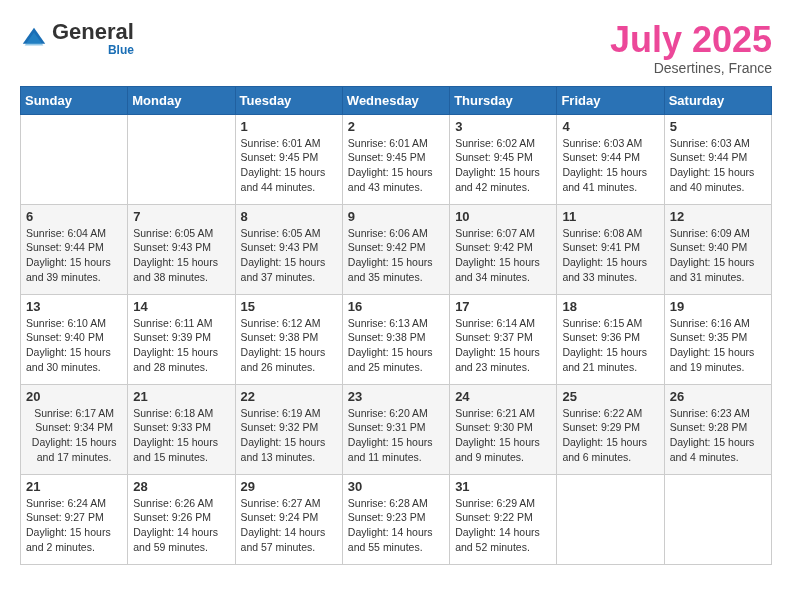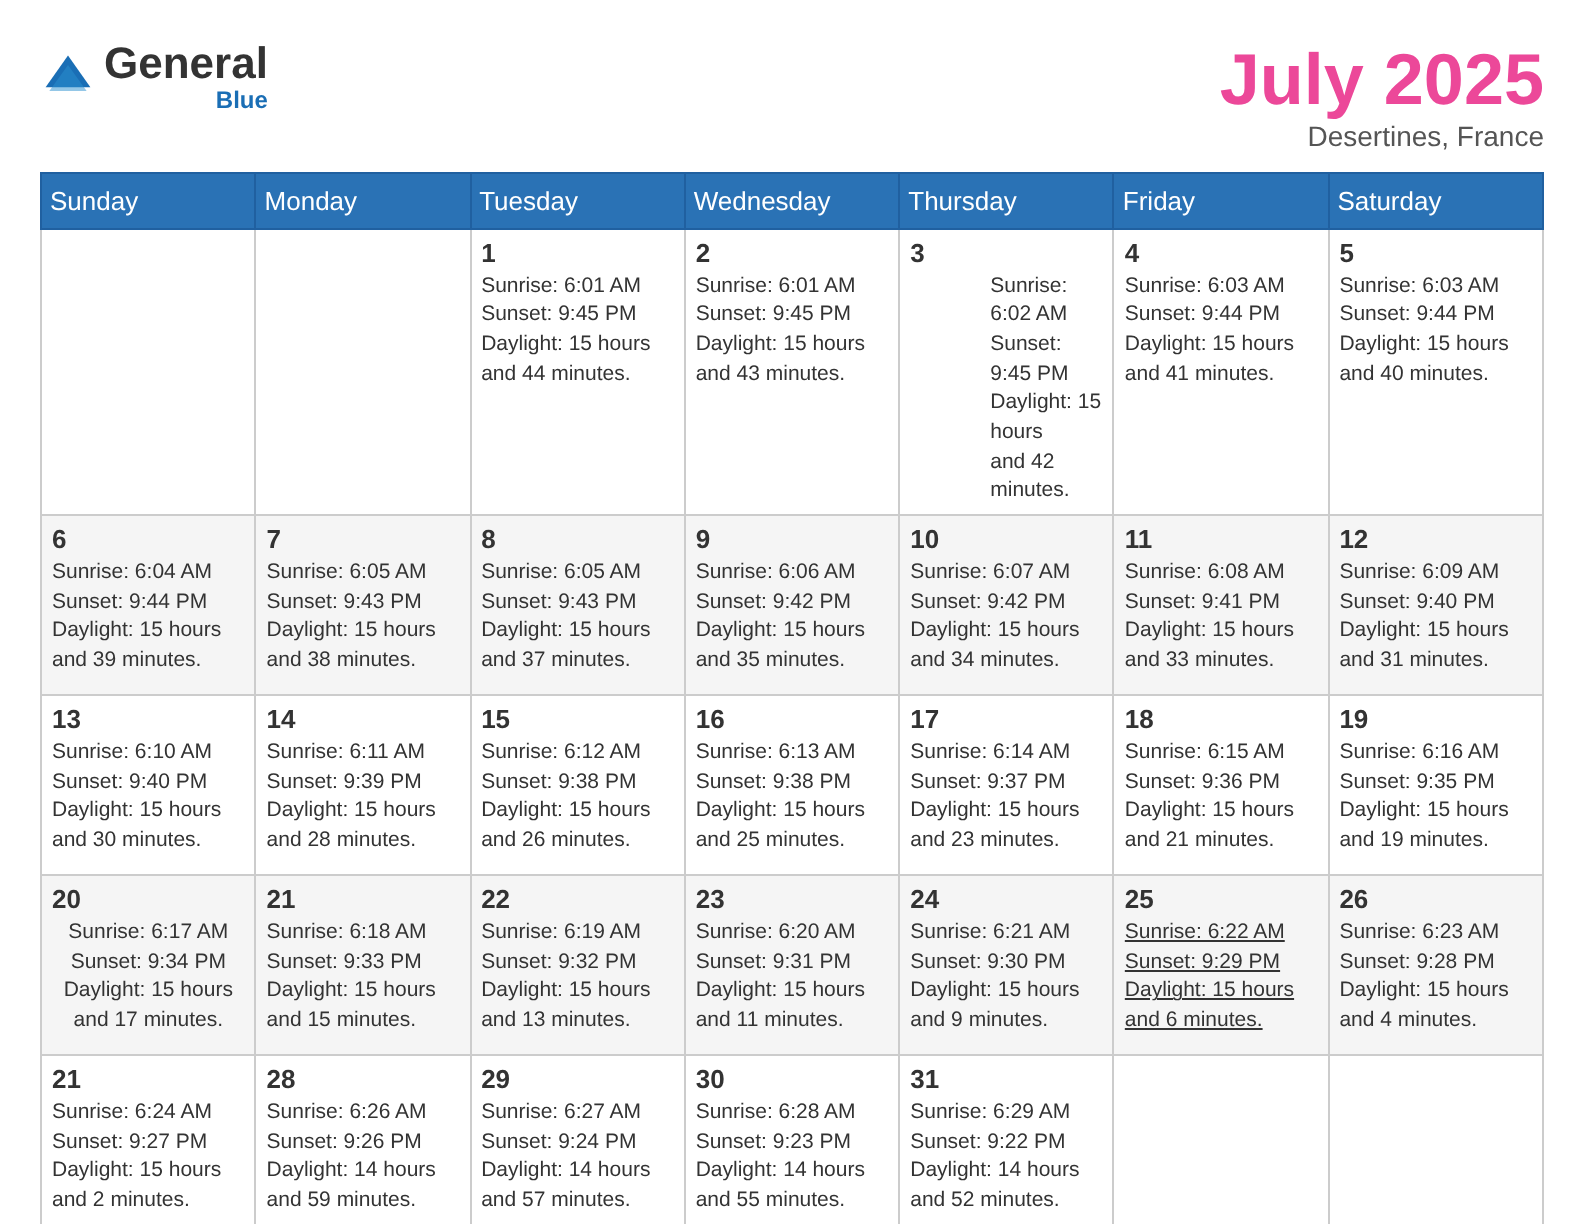--- a/index.html
+++ b/index.html
@@ -56,21 +56,21 @@
     }
     .calendar {
       width: 100%;
       border-collapse: collapse;
       border: 1px solid #ccc;
     }
     .calendar th {
       background: #2a72b5;
       color: #fff;
       font-size: 13px;
-      font-weight: normal;
+      font-weight: bold;
       padding: 6px 4px;
       text-align: left;
       border: 1px solid #2060a0;
     }
     .calendar td {
       border: 1px solid #ccc;
       vertical-align: top;
       padding: 4px 5px;
       font-size: 11px;
       color: #333;
@@ -145,21 +145,21 @@
         </td>
         <td>
           <span class="day-num">2</span>
           <div class="day-info" style="white-space: pre-line;">Sunrise: 6:01 AM
 Sunset: 9:45 PM
 Daylight: 15 hours
 and 43 minutes.</div>
         </td>
         <td>
           <span class="day-num">3</span>
-          <div class="day-info" style="white-space: pre-line; margin-left: 40px;">Sunrise: 6:02 AM
+          <div class="day-info" style="white-space: pre-line;">Sunrise: 6:02 AM
 Sunset: 9:45 PM
 Daylight: 15 hours
 and 42 minutes.</div>
         </td>
         <td>
           <span class="day-num">4</span>
           <div class="day-info" style="white-space: pre-line;">Sunrise: 6:03 AM
 Sunset: 9:44 PM
 Daylight: 15 hours
 and 41 minutes.</div>
@@ -305,21 +305,21 @@
         </td>
         <td>
           <span class="day-num">24</span>
           <div class="day-info" style="white-space: pre-line;">Sunrise: 6:21 AM
 Sunset: 9:30 PM
 Daylight: 15 hours
 and 9 minutes.</div>
         </td>
         <td>
           <span class="day-num">25</span>
-          <div class="day-info" style="white-space: pre-line; text-decoration: underline;">Sunrise: 6:22 AM
+          <div class="day-info" style="white-space: pre-line;">Sunrise: 6:22 AM
 Sunset: 9:29 PM
 Daylight: 15 hours
 and 6 minutes.</div>
         </td>
         <td>
           <span class="day-num">26</span>
           <div class="day-info" style="white-space: pre-line;">Sunrise: 6:23 AM
 Sunset: 9:28 PM
 Daylight: 15 hours
 and 4 minutes.</div>

